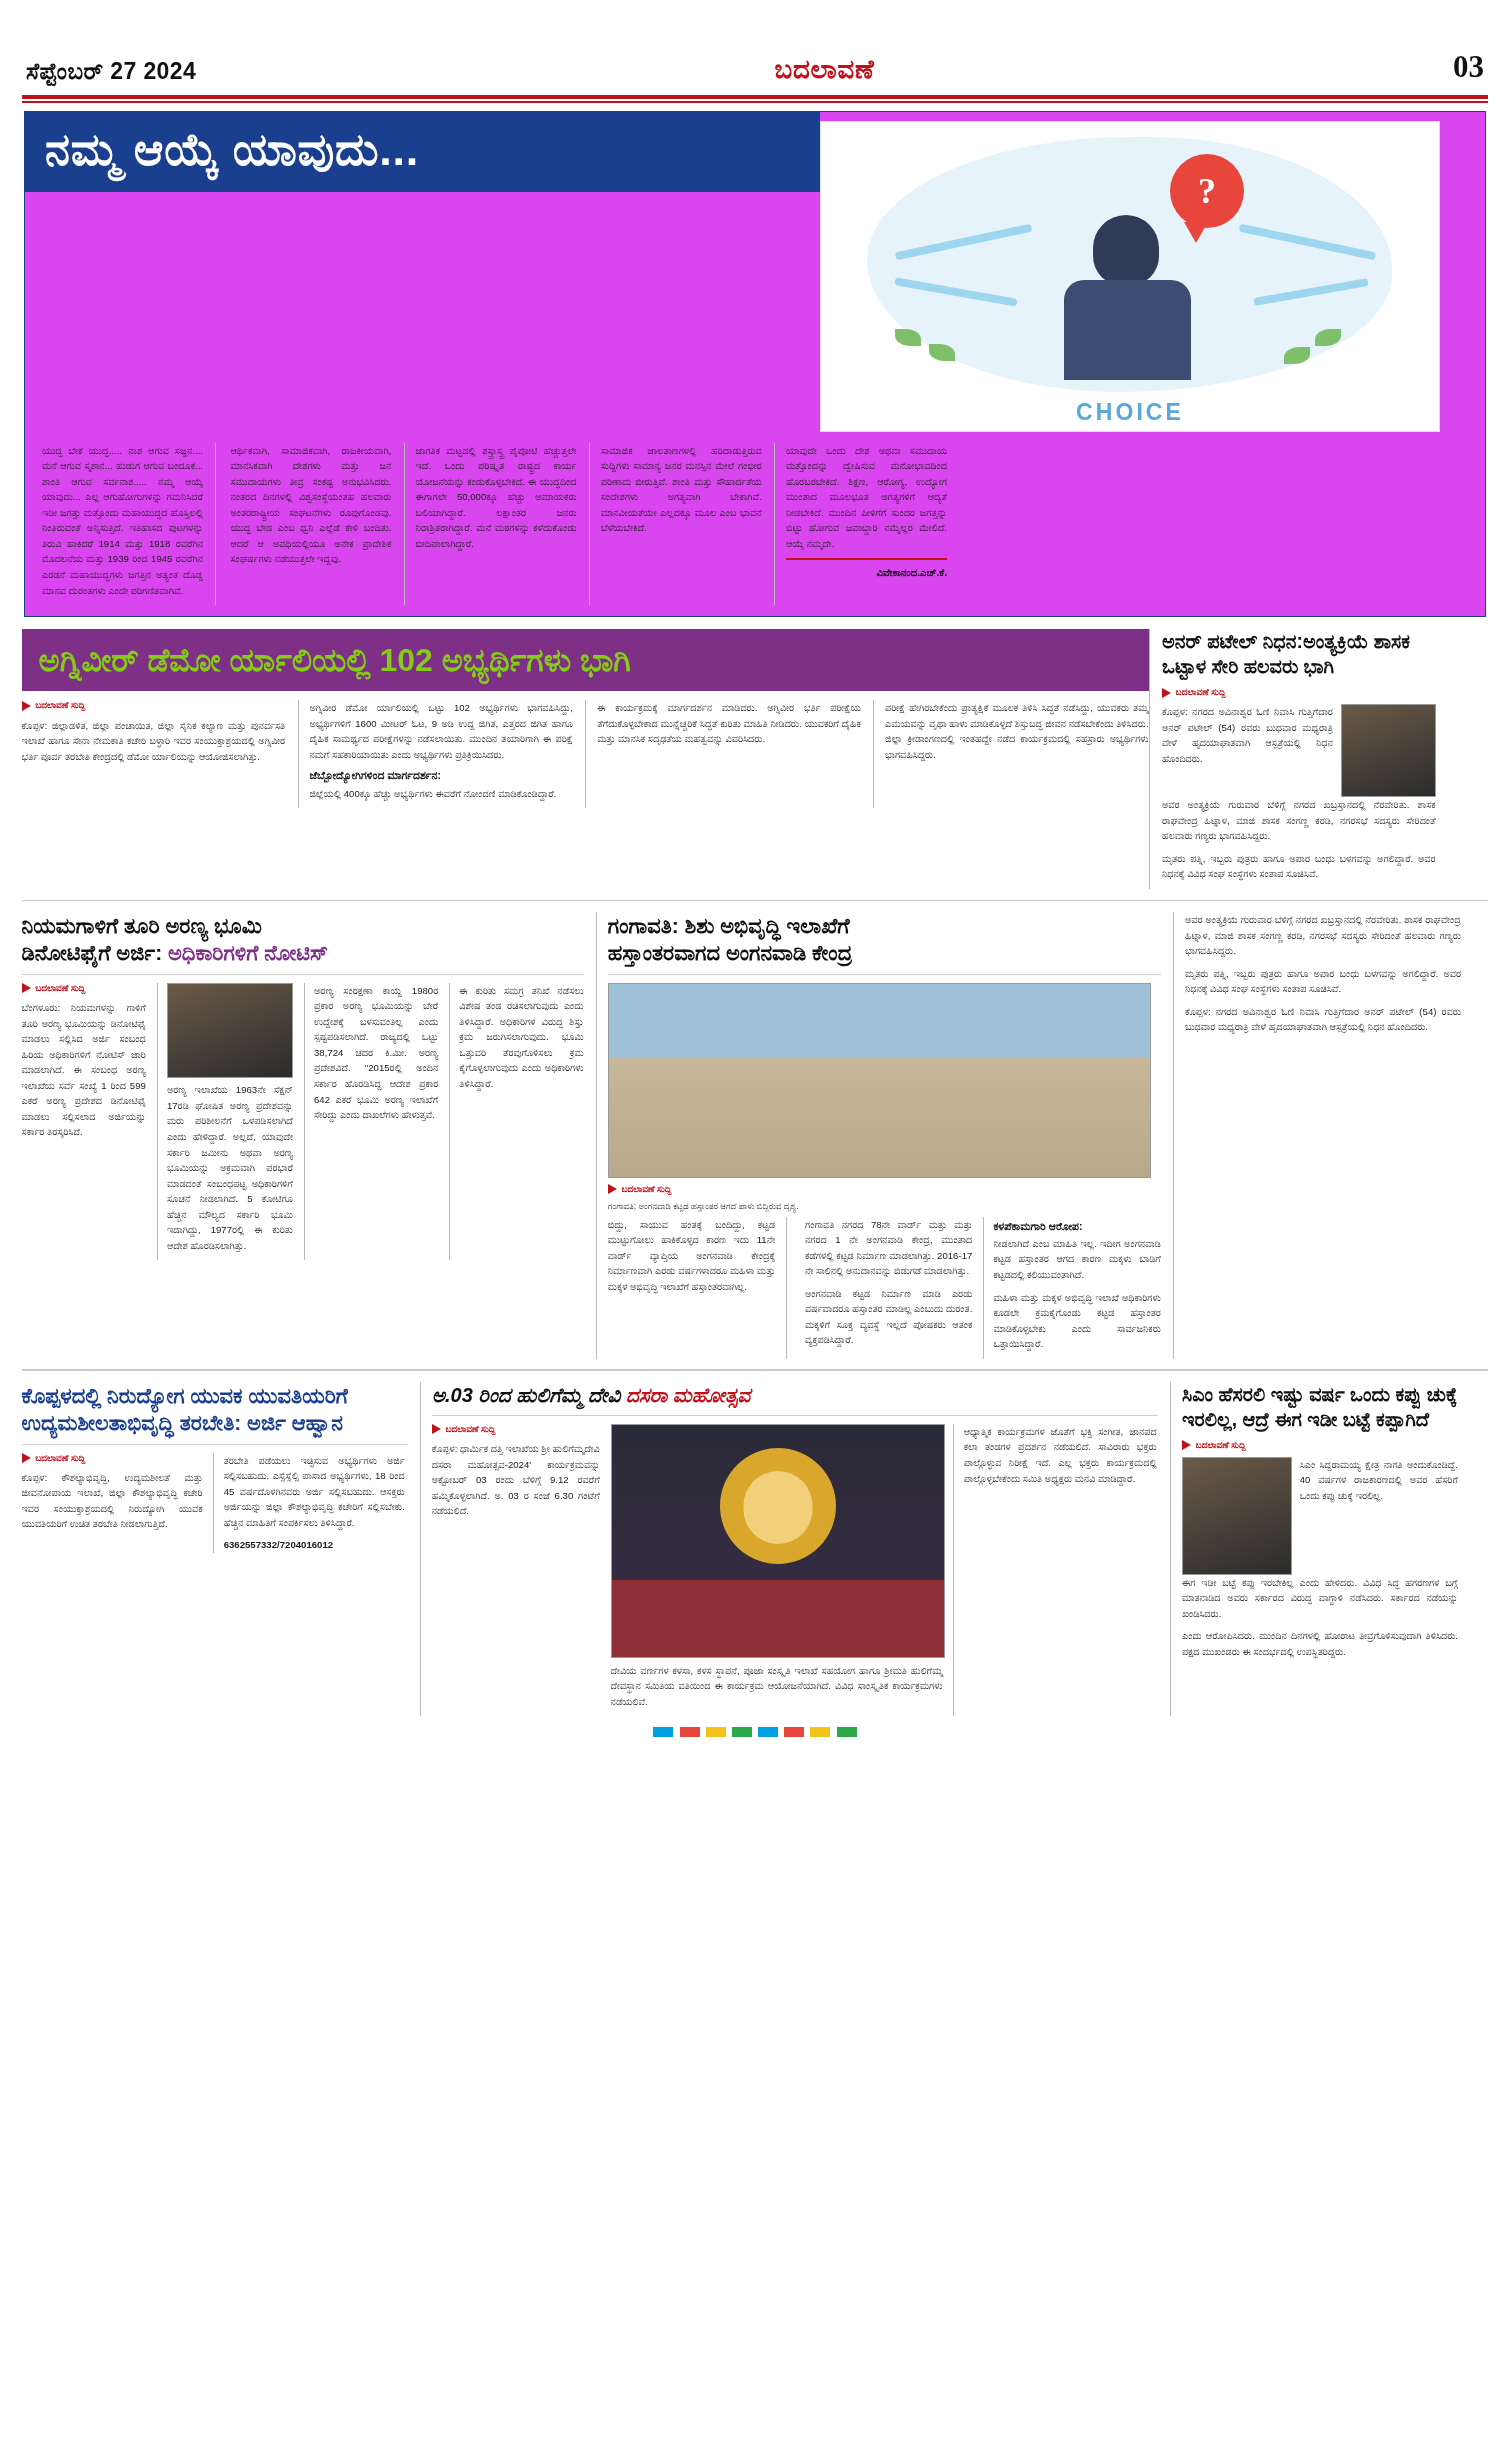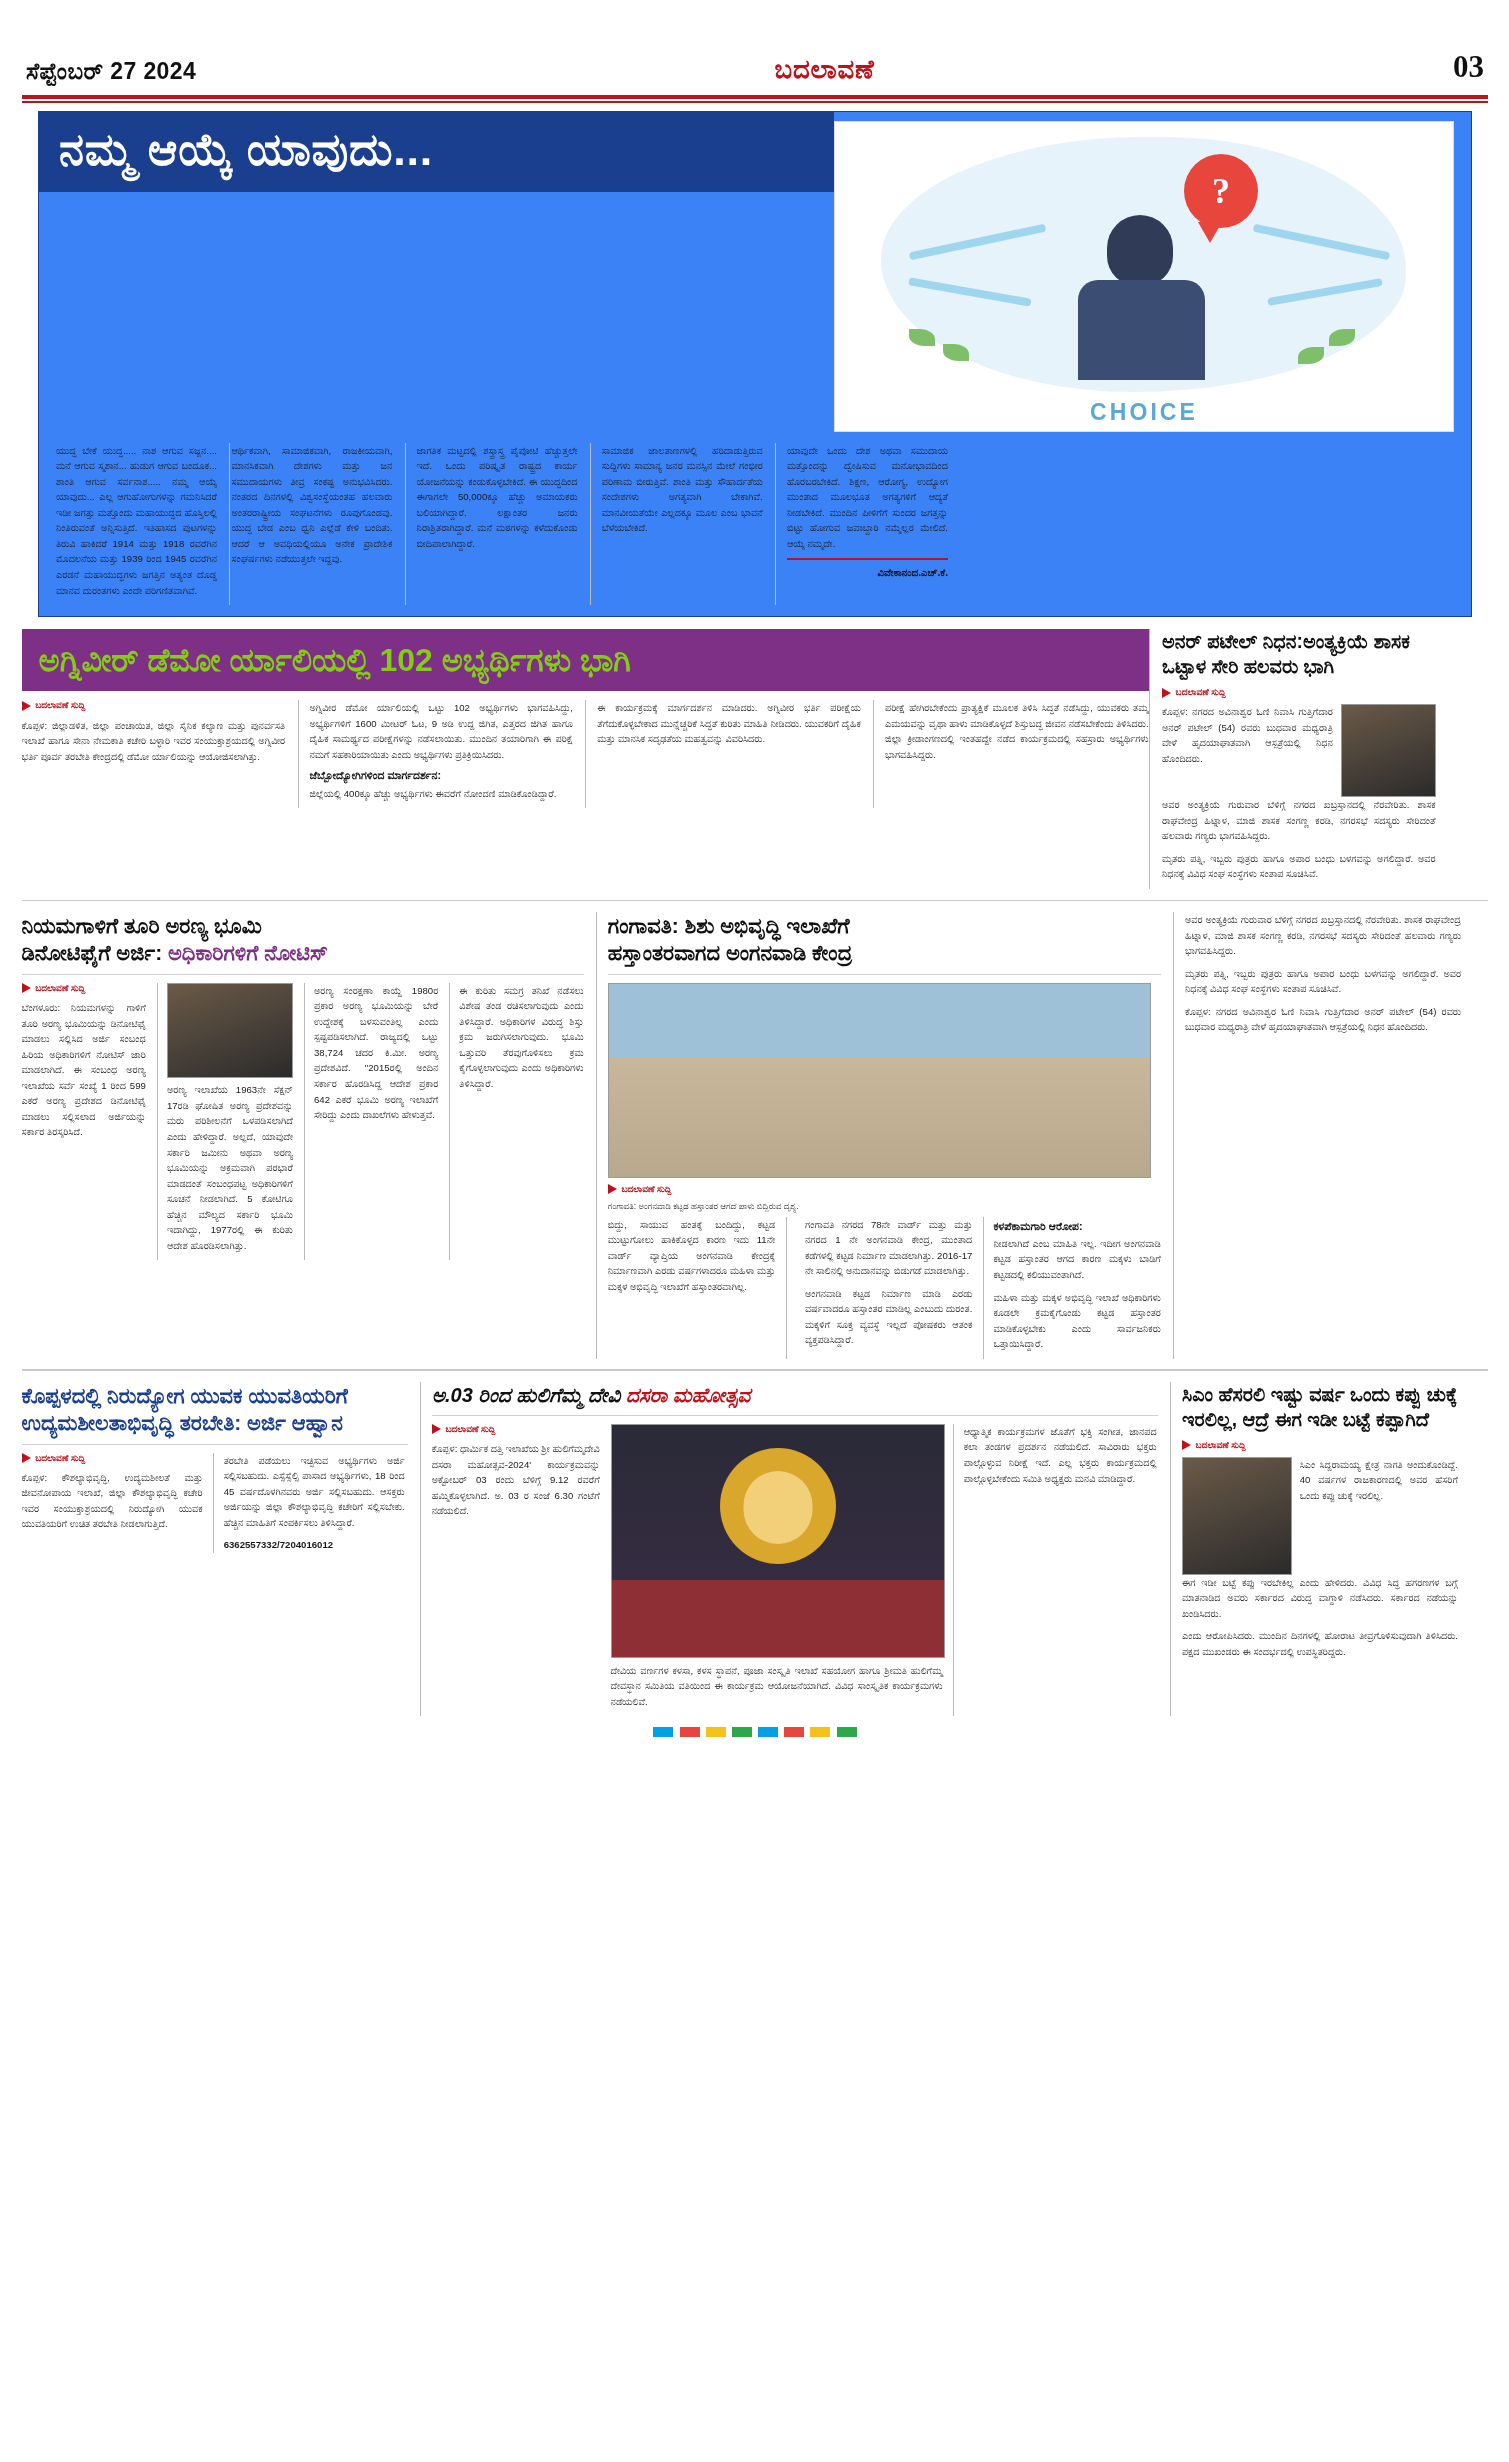--- a/index.html
+++ b/index.html
@@ -22,21 +22,21 @@
   .body-txt p{margin:0 0 7px 0;}
   .credit{text-align:right;font-size:10px;font-weight:bold;color:#111;margin-top:4.6px;}
 
   .byline{display:flex;align-items:center;gap:4.6px;margin:0 0 6.2px 0;}
   .byline .tri{width:0;height:0;border-top:5.4px solid transparent;border-bottom:5.4px solid transparent;border-left:9.3px solid #c0101a;}
   .byline .bl-txt{font-size:9px;font-weight:bold;color:#c0101a;font-family:"Liberation Sans",sans-serif;}
 
   .photo-cap{font-size:8.5px;color:#333;font-family:"Liberation Sans",sans-serif;margin-top:2.3px;}
 
   
-  .lead-wrap{margin:0 38px;border:1.5px solid #1a3f8f;background:#3b82f6;padding:0 0 10.8px 0;box-sizing:border-box;}
+  .lead-wrap{margin:0 24px;border:1.5px solid #1a3f8f;background:#d946ef;padding:0 0 10.8px 0;box-sizing:border-box;}
   .lead-head{background:#1b3f8f;color:#fff;font-size:45px;font-weight:bold;padding:12.4px 20px 15.4px 20px;
              font-family:"Liberation Sans",sans-serif;letter-spacing:0.8px;display:inline-block;width:795px;box-sizing:border-box;}
   .lead-top{display:flex;align-items:flex-start;}
   .lead-art{width:618px;height:309px;margin:9.3px 10.8px 0 0;background:#fff;border:0.8px solid #ddd;position:relative;overflow:hidden;}
   .lead-cols{display:flex;padding:10.8px 14px 0 17px;gap:12.4px;}
   .lead-col{width:161px;}
   .lead-col.c5{width:161px;}
 
   
   .blob{position:absolute;background:#e7f3fb;border-radius:50% 46% 52% 48%/48% 52% 46% 52%;}
@@ -113,21 +113,21 @@
           <p>ಯುದ್ಧ ಬೇಕೆ ಯುದ್ಧ.....
 ನಾಶ ಆಗುವ ಸಜ್ಜನ....
 ಮನೆ ಆಗುವ ಸ್ಮಶಾನ...
 ಹುಡುಗ ಆಗುವ ಬಂದೂಕ...
 ಶಾಂತಿ ಆಗುವ ಸರ್ವನಾಶ.....
 
 ನಮ್ಮ ಆಯ್ಕೆ ಯಾವುದು...
 
 ಎಲ್ಲ ಆಗುಹೋಗುಗಳನ್ನು ಗಮನಿಸಿದರೆ ಇಡೀ ಜಗತ್ತು ಮತ್ತೊಂದು ಮಹಾಯುದ್ಧದ ಹೊಸ್ತಿಲಲ್ಲಿ ನಿಂತಿರುವಂತೆ ಅನ್ನಿಸುತ್ತಿದೆ. ಇತಿಹಾಸದ ಪುಟಗಳನ್ನು ತಿರುವಿ ಹಾಕಿದರೆ 1914 ಮತ್ತು 1918 ರವರೆಗಿನ ಮೊದಲನೆಯ ಮತ್ತು 1939 ರಿಂದ 1945 ರವರೆಗಿನ ಎರಡನೆ ಮಹಾಯುದ್ಧಗಳು ಜಗತ್ತಿನ ಅತ್ಯಂತ ದೊಡ್ಡ ಮಾನವ ದುರಂತಗಳು ಎಂದೇ ಪರಿಗಣಿತವಾಗಿವೆ.</p>
         </div>
-      <div class="lead-col body-txt col-rule" style="padding-left:1px;">
+      <div class="lead-col body-txt col-rule" style="padding-left:14px;">
           <p>ಆರ್ಥಿಕವಾಗಿ, ಸಾಮಾಜಿಕವಾಗಿ, ರಾಜಕೀಯವಾಗಿ, ಮಾನಸಿಕವಾಗಿ ದೇಶಗಳು ಮತ್ತು ಜನ ಸಮುದಾಯಗಳು ತೀವ್ರ ಸಂಕಷ್ಟ ಅನುಭವಿಸಿದರು. ನಂತರದ ದಿನಗಳಲ್ಲಿ ವಿಶ್ವಸಂಸ್ಥೆಯಂತಹ ಹಲವಾರು ಅಂತರರಾಷ್ಟ್ರೀಯ ಸಂಘಟನೆಗಳು ರೂಪುಗೊಂಡವು. ಯುದ್ಧ ಬೇಡ ಎಂಬ ಧ್ವನಿ ಎಲ್ಲೆಡೆ ಕೇಳಿ ಬಂದಿತು. ಆದರೆ ಆ ಅವಧಿಯಲ್ಲಿಯೂ ಅನೇಕ ಪ್ರಾದೇಶಿಕ ಸಂಘರ್ಷಗಳು ನಡೆಯುತ್ತಲೇ ಇದ್ದವು.</p>
         </div>
       <div class="lead-col body-txt col-rule" style="padding-left:10.8px;">
           <p>ಜಾಗತಿಕ ಮಟ್ಟದಲ್ಲಿ ಶಸ್ತ್ರಾಸ್ತ್ರ ಪೈಪೋಟಿ ಹೆಚ್ಚುತ್ತಲೇ ಇದೆ. ಒಂದು ಪರಿಷ್ಕೃತ ರಾಷ್ಟ್ರದ ಕಾರ್ಯ ಯೋಜನೆಯನ್ನು ಕಂಡುಕೊಳ್ಳಬೇಕಿದೆ. ಈ ಯುದ್ಧದಿಂದ ಈಗಾಗಲೇ 50,000ಕ್ಕೂ ಹೆಚ್ಚು ಅಮಾಯಕರು ಬಲಿಯಾಗಿದ್ದಾರೆ. ಲಕ್ಷಾಂತರ ಜನರು ನಿರಾಶ್ರಿತರಾಗಿದ್ದಾರೆ. ಮನೆ ಮಠಗಳನ್ನು ಕಳೆದುಕೊಂಡು ಬೀದಿಪಾಲಾಗಿದ್ದಾರೆ.</p>
         </div>
       <div class="lead-col body-txt col-rule" style="padding-left:10.8px;">
           <p>ಸಾಮಾಜಿಕ ಜಾಲತಾಣಗಳಲ್ಲಿ ಹರಿದಾಡುತ್ತಿರುವ ಸುದ್ದಿಗಳು ಸಾಮಾನ್ಯ ಜನರ ಮನಸ್ಸಿನ ಮೇಲೆ ಗಂಭೀರ ಪರಿಣಾಮ ಬೀರುತ್ತಿವೆ. ಶಾಂತಿ ಮತ್ತು ಸೌಹಾರ್ದತೆಯ ಸಂದೇಶಗಳು ಅಗತ್ಯವಾಗಿ ಬೇಕಾಗಿವೆ. ಮಾನವೀಯತೆಯೇ ಎಲ್ಲದಕ್ಕೂ ಮೂಲ ಎಂಬ ಭಾವನೆ ಬೆಳೆಯಬೇಕಿದೆ.</p>
         </div>
       <div class="lead-col c5 body-txt col-rule" style="padding-left:10.8px;">
         <p>ಯಾವುದೇ ಒಂದು ದೇಶ ಅಥವಾ ಸಮುದಾಯ ಮತ್ತೊಂದನ್ನು ದ್ವೇಷಿಸುವ ಮನೋಭಾವದಿಂದ ಹೊರಬರಬೇಕಿದೆ. ಶಿಕ್ಷಣ, ಆರೋಗ್ಯ, ಉದ್ಯೋಗ ಮುಂತಾದ ಮೂಲಭೂತ ಅಗತ್ಯಗಳಿಗೆ ಆದ್ಯತೆ ನೀಡಬೇಕಿದೆ. ಮುಂದಿನ ಪೀಳಿಗೆಗೆ ಸುಂದರ ಜಗತ್ತನ್ನು ಬಿಟ್ಟು ಹೋಗುವ ಜವಾಬ್ದಾರಿ ನಮ್ಮೆಲ್ಲರ ಮೇಲಿದೆ. ಆಯ್ಕೆ ನಮ್ಮದೇ.</p>

